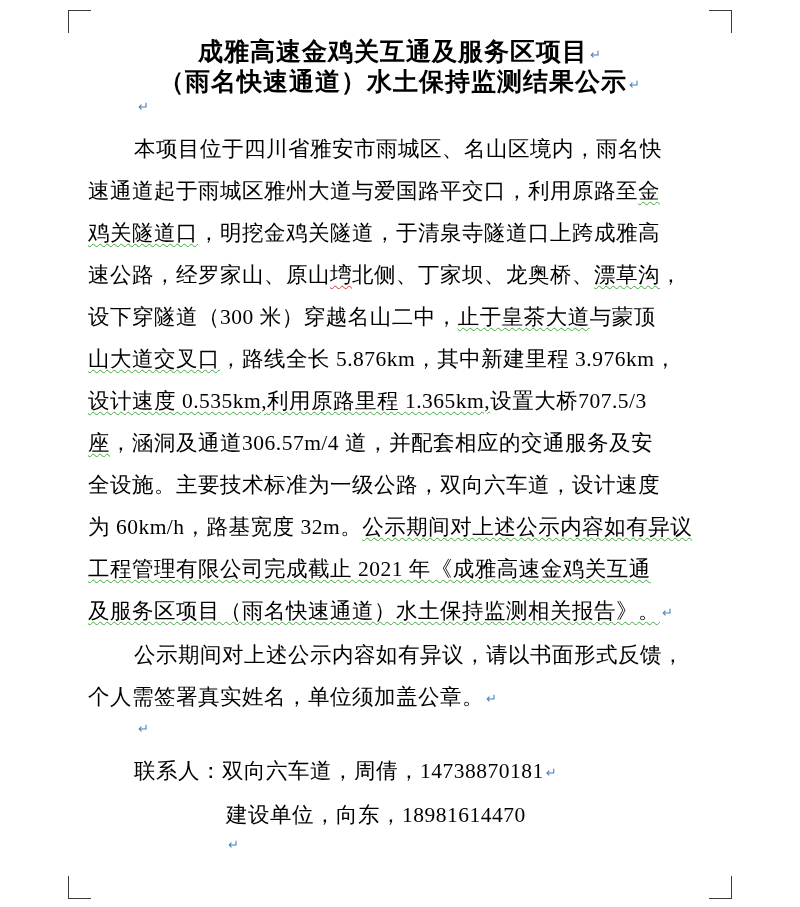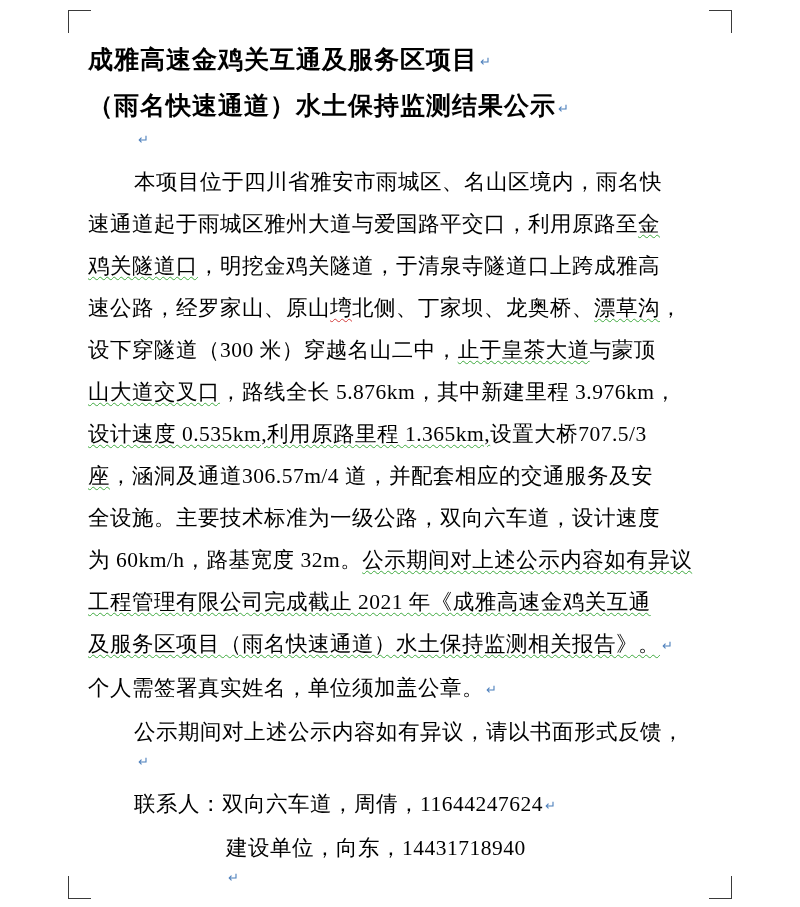--- a/index.html
+++ b/index.html
@@ -37,23 +37,24 @@
 
   .doc-body {
     position: absolute;
     left: 88px;
     top: 38px;
     width: 624px;
   }
 
   
   .title {
+    text-align: center;
     font-weight: bold;
     font-size: 25px;
-    line-height: 44px;
+    line-height: 27px;
     letter-spacing: 1px;
     white-space: nowrap;
   }
   .title-line { position: relative; }
 
   .pilcrow {
     color: #4f81bd;
     font-size: 13px;
     font-weight: normal;
     vertical-align: middle;
@@ -147,31 +148,31 @@
         <span class="ln"><span class="wavy-green">山大道交叉口</span><span>，路线全长 5.876km，其中新建里程 3.976km，</span></span>
         <span class="ln"><span class="wavy-green">设计速度 0.535km,</span><span class="wavy-green">利用原路里程 1.365km,</span><span>设置大桥707.5/3</span></span>
         <span class="ln"><span class="wavy-green">座</span><span>，涵洞及通道306.57m/4 道，并配套相应的交通服务及安</span></span>
         <span class="ln"><span>全设施。主要技术标准为一级公路，双向六车道，设计速度</span></span>
         <span class="ln"><span>为 60km/h，路基宽度 32m。</span><span class="wavy-green">公示期间对上述公示内容如有异议</span></span>
         <span class="ln"><span class="wavy-green">工程管理有限公司完成截止 2021 年《成雅高速金鸡关互通</span></span>
         <span class="ln"><span class="wavy-green">及服务区项目（雨名快速通道）水土保持监测相关报告》。</span><span class="pilcrow">↵</span></span>
       </div>
 
     <div class="para" id="para2">
+        <span class="ln"><span class="indent"></span><span>公示期间对上述公示内容如有异议，请以书面形式反馈，</span></span>
         <span class="ln"><span>个人需签署真实姓名，单位须加盖公章。</span><span class="pilcrow">↵</span></span>
-        <span class="ln"><span class="indent"></span><span>公示期间对上述公示内容如有异议，请以书面形式反馈，</span></span>
       </div>
 
     <div class="spacer-line">
       <span class="pilcrow">↵</span>
     </div>
 
     <div class="contact">
-      <span class="ln"><span class="pad1"></span><span>联系人：双向六车道，周倩，</span><span>11644247624</span><span class="pilcrow">↵</span></span>
-      <span class="ln"><span class="pad2"></span><span>建设单位，向东，</span><span>14431718940</span></span>
+      <span class="ln"><span class="pad1"></span><span>联系人：双向六车道，周倩，</span><span>14738870181</span><span class="pilcrow">↵</span></span>
+      <span class="ln"><span class="pad2"></span><span>建设单位，向东，</span><span>18981614470</span></span>
     </div>
 
     <div class="tail">
       <span class="pilcrow">↵</span>
     </div>
 
   </div>
 </div>
 
 </body></html>

